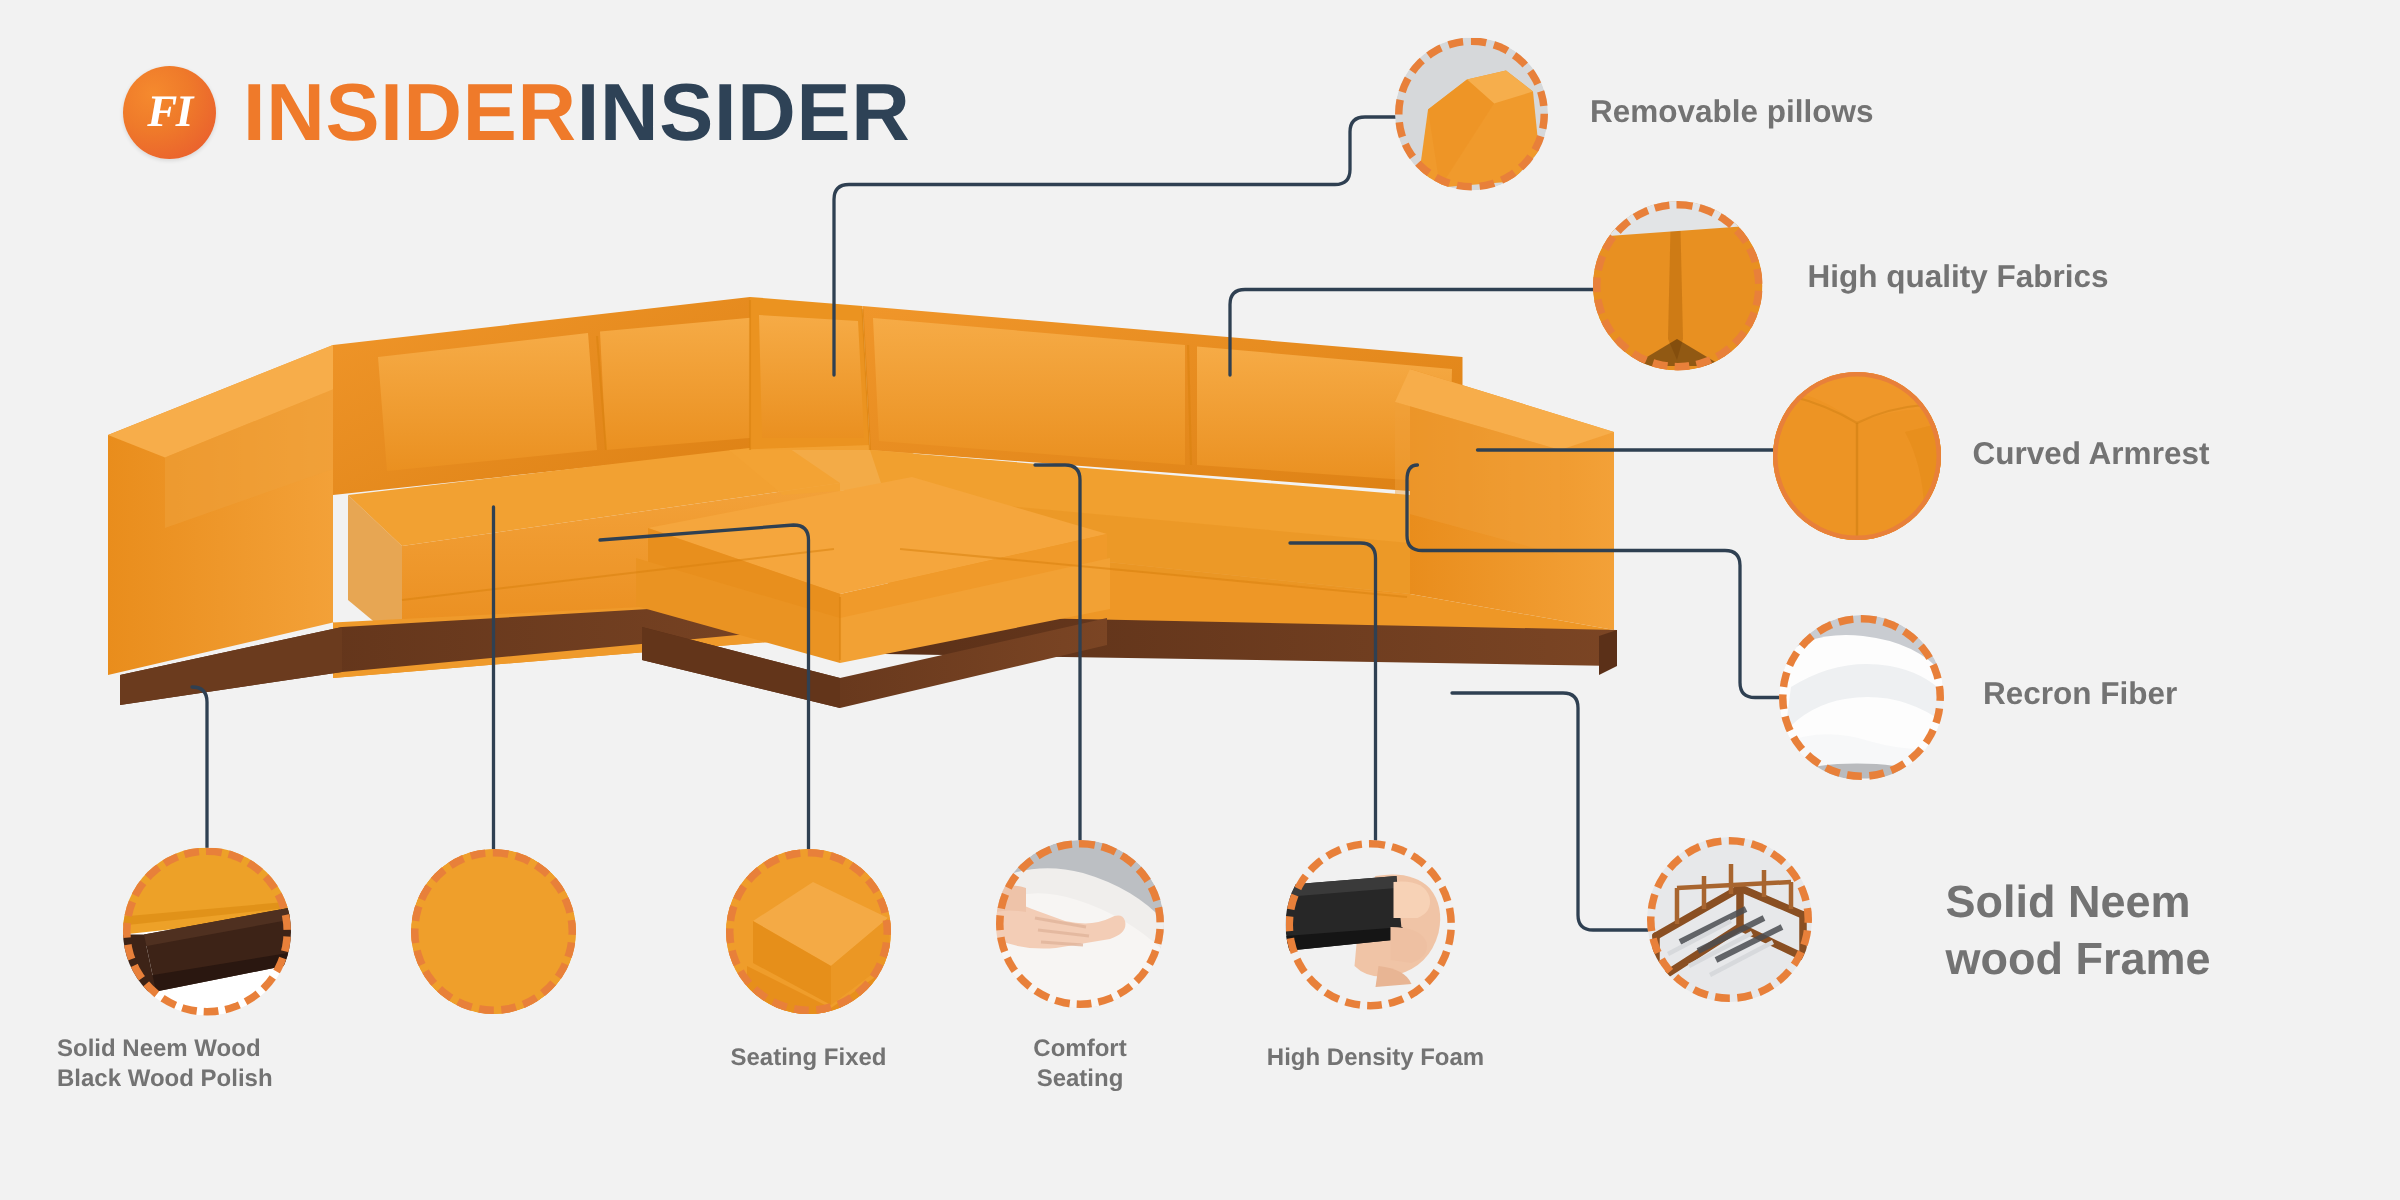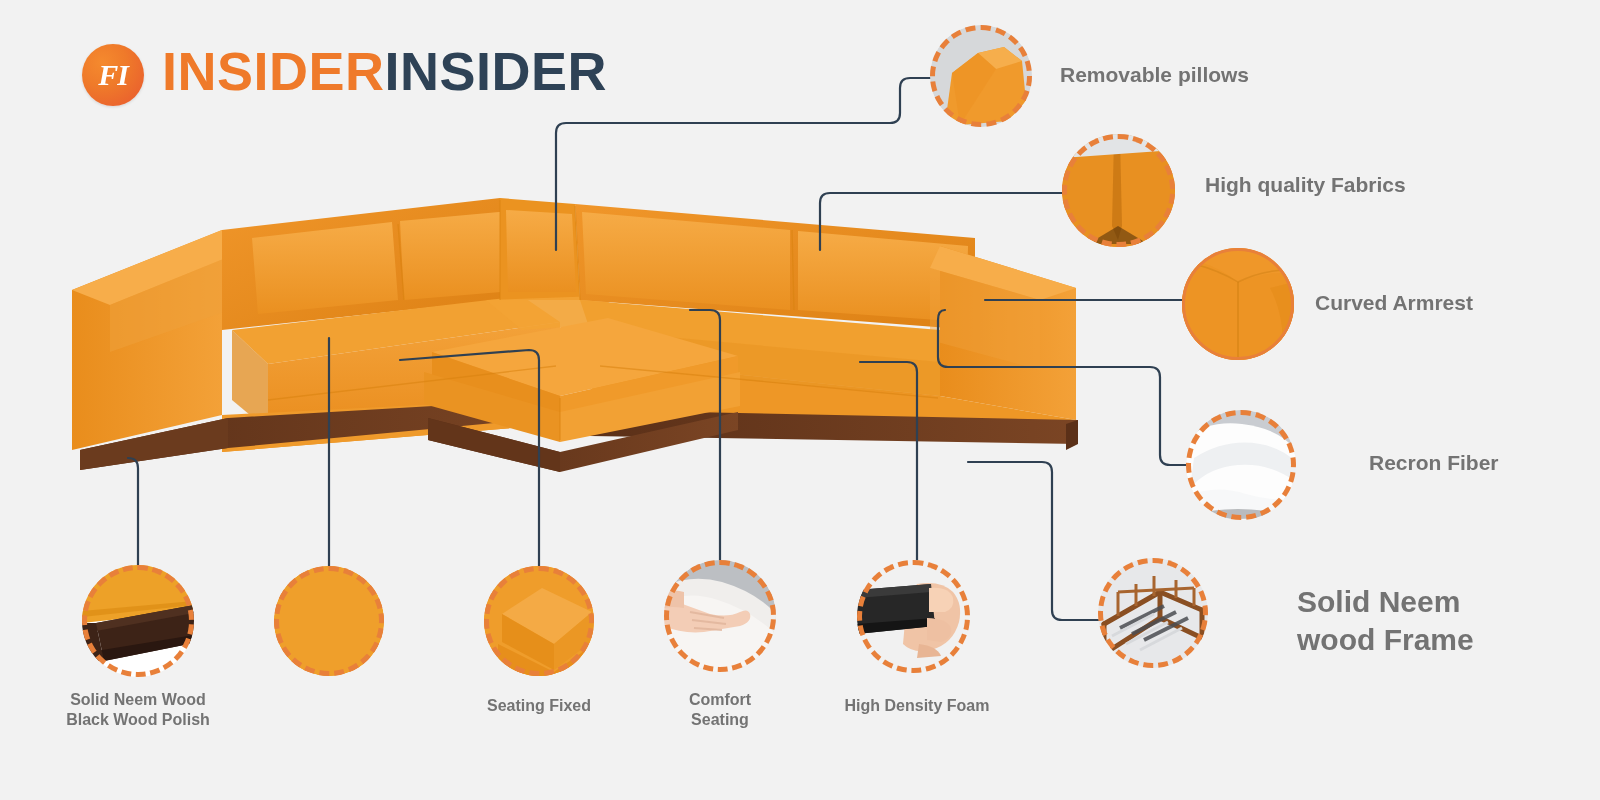--- a/index.html
+++ b/index.html
@@ -5,21 +5,21 @@
   html,body{margin:0;padding:0;}
   body{
     width:1600px;height:800px;overflow:hidden;
     background:#f2f2f2;
     font-family:"Liberation Sans","DejaVu Sans",sans-serif;
     position:relative;
   }
   #stage{position:absolute;inset:0;width:1600px;height:800px;}
 
   
-  .brand{position:absolute;left:82px;top:44px;display:flex;gap:18px;}
+  .brand{position:absolute;left:82px;top:44px;display:flex;align-items:center;gap:18px;}
   .brand-mark{
     width:62px;height:62px;border-radius:50%;
     background:radial-gradient(circle at 32% 30%, #f58a2e 0%, #ef7a2a 40%, #e8572f 100%);
     position:relative;flex:0 0 auto;
     box-shadow:0 1px 3px rgba(0,0,0,.12);
   }
   .brand-mark .fi{
     position:absolute;inset:0;display:flex;align-items:center;justify-content:center;
     color:#fff;font-size:30px;font-weight:700;letter-spacing:-1px;
     font-family:"Liberation Serif","DejaVu Serif",serif;font-style:italic;
@@ -197,21 +197,21 @@
   <div class="cc" style="left:1186px;top:410px;width:110px;height:110px;">
     <svg width="110" height="110" viewBox="0 0 110 110">
       <circle cx="55" cy="55" r="55" fill="#c9ccd1"></circle>
       <path d="M0,30 Q20,10 56,14 Q92,18 110,40 L110,110 L0,110 Z" fill="#fdfdfd"></path>
       <path d="M8,48 Q40,28 74,34 Q96,38 110,52 L110,72 Q80,50 44,56 Q20,60 4,78 Z" fill="#eef0f2"></path>
       <path d="M0,86 Q30,74 60,84 Q88,92 110,88 L110,110 L0,110 Z" fill="#f7f8f9"></path>
       <ellipse cx="52" cy="104" rx="34" ry="5" fill="#6c7076" opacity=".45"></ellipse>
     </svg>
   </div>
   <div class="cc-dash" style="left:1186px;top:410px;width:110px;height:110px;"></div>
-  <div class="lbl" style="left:1369px;top:450px;font-size:21px;">Recron Fiber</div>
+  <div class="lbl" style="left:1322px;top:450px;font-size:21px;">Recron Fiber</div>
 
   <div class="cc" style="left:1098px;top:558px;width:110px;height:110px;">
     <svg width="110" height="110" viewBox="0 0 110 110">
       <circle cx="55" cy="55" r="55" fill="#e7e8ea"></circle>
       <g stroke="#8a4f22" stroke-width="5" fill="none" stroke-linecap="round">
         <path d="M6,66 L62,34"></path>
         <path d="M62,34 L104,52"></path>
         <path d="M6,66 L6,96"></path>
         <path d="M62,34 L62,60"></path>
         <path d="M104,52 L104,80"></path>
@@ -247,21 +247,21 @@
       <circle cx="56" cy="56" r="56" fill="#ffffff"></circle>
       <path d="M0,0 L112,0 L112,46 L0,58 Z" fill="#eda128"></path>
       <path d="M0,46 L112,36 L112,40 L0,52 Z" fill="#d8890f" opacity=".6"></path>
       <path d="M14,58 L112,40 L112,78 L22,96 Z" fill="#3d2317"></path>
       <path d="M14,58 L112,40 L112,48 L14,66 Z" fill="#4f3020"></path>
       <path d="M14,86 L112,70 L112,78 L22,96 Z" fill="#2a1710"></path>
       <path d="M0,58 L14,58 L22,96 L0,96 Z" fill="#3d2317"></path>
     </svg>
   </div>
   <div class="cc-dash" style="left:82px;top:565px;width:112px;height:112px;"></div>
-  <div class="lbl" style="left:38px;top:690px;width:200px;text-align:center;font-size:16px;">Solid Neem Wood
+  <div class="lbl" style="left:38px;top:690px;width:200px;text-align:left;font-size:16px;">Solid Neem Wood
 Black Wood Polish</div>
 
   <div class="cc" style="left:274px;top:566px;width:110px;height:110px;">
     <svg width="110" height="110" viewBox="0 0 110 110">
       <circle cx="55" cy="55" r="55" fill="#eda02e"></circle>
       <circle cx="55" cy="55" r="55" fill="#ef9f2b"></circle>
     </svg>
   </div>
   <div class="cc-dash" style="left:274px;top:566px;width:110px;height:110px;"></div>
 

